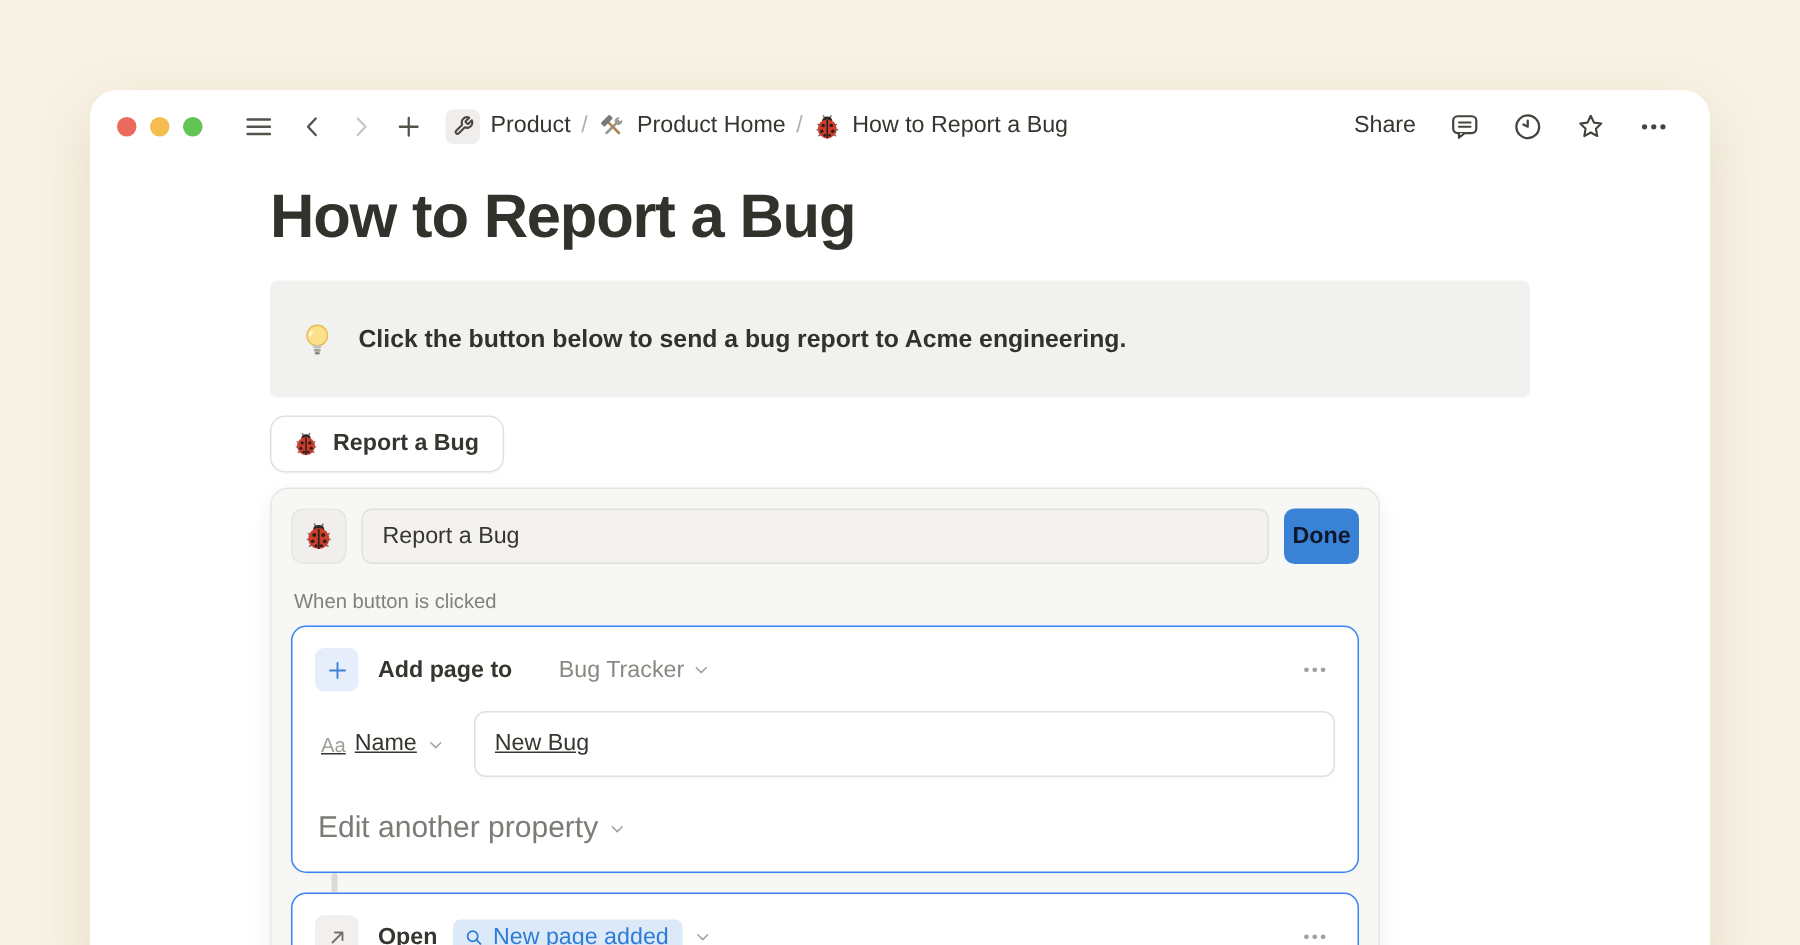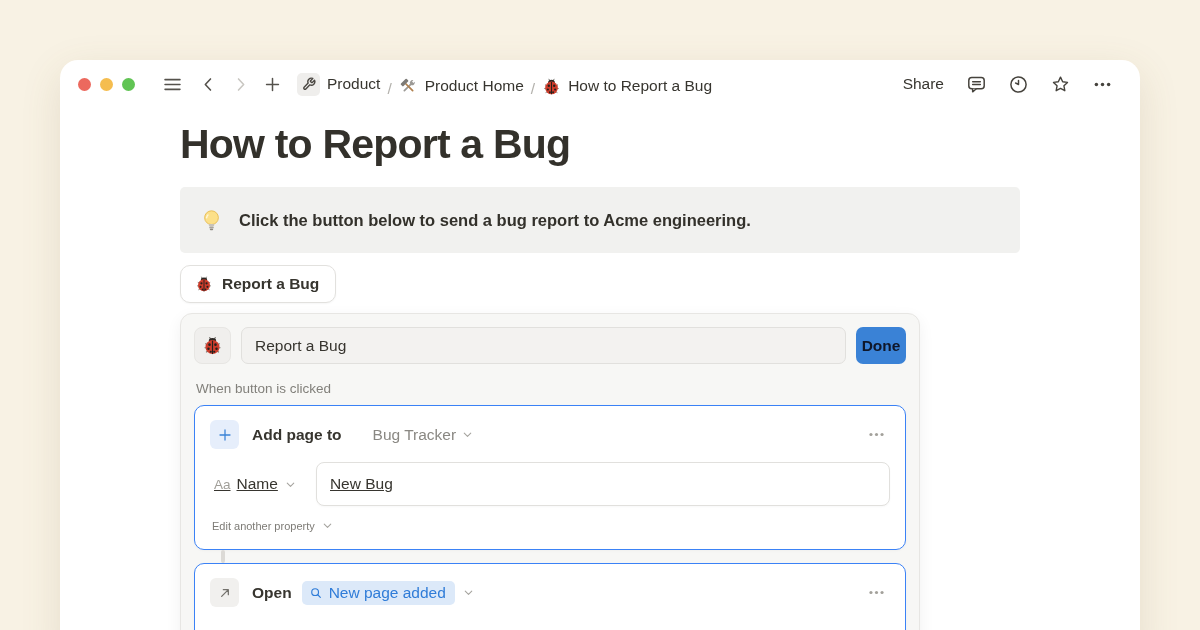--- a/index.html
+++ b/index.html
@@ -31,42 +31,42 @@
 
   .tb-btn {
     background:none; border:none; padding:0; cursor:pointer;
     display:flex; align-items:center; justify-content:center;
     width:26px; height:26px; color:#55524c;
   }
   .tb-btn.disabled { color:#c9c7c2; }
   .tb-btn svg { width:19px; height:19px; }
   .tb-btn.sm svg { width:21px; height:21px; }
 
-  .breadcrumb { display:flex; align-items:flex-end; margin-left:8px; font-size:15.5px; color:#37352f; }
+  .breadcrumb { display:flex; align-items:center; margin-left:8px; font-size:15.5px; color:#37352f; }
   .crumb { display:flex; align-items:center; gap:7px; cursor:pointer; background:none; border:none; font:inherit; color:inherit; padding:2px 4px; border-radius:4px; }
   .crumb-sep { color:#b3b1ac; margin:0 3px; }
   .page-icon-box {
     width:23px; height:23px; background:#efeeec; border-radius:5px;
     display:flex; align-items:center; justify-content:center;
   }
   .page-icon-box svg { width:14px; height:14px; }
   .emoji-svg { width:19px; height:19px; display:inline-block; }
 
   .titlebar-right { margin-left:auto; display:flex; align-items:center; gap:10px; }
   .share-btn { background:none; border:none; font:inherit; font-size:15.5px; color:#37352f; cursor:pointer; padding:3px 6px; border-radius:4px; }
   .tb-icon { background:none; border:none; cursor:pointer; width:32px; height:30px; display:flex; align-items:center; justify-content:center; color:#46433d; }
   .tb-icon svg { width:21px; height:21px; }
 
   
   .content { padding:0 120px; }
   .page-title {
     margin-top:13px; font-size:41px; font-weight:700; letter-spacing:-0.8px; color:#33312b;
   }
   .callout {
-    margin-top:19px; height:66px; background:#f1f1ef; border-radius:5px;
+    margin-top:19px; height:78px; background:#f1f1ef; border-radius:5px;
     display:flex; align-items:center; gap:15px; padding:0 19px;
   }
   .callout .emoji-svg { width:25px; height:25px; }
   .callout-text { font-size:16.5px; font-weight:700; color:#33312b; }
 
   .bug-button {
     margin-top:12px; height:38px; display:inline-flex; align-items:center; gap:9px;
     background:#fff; border:1px solid #e2e1de; border-radius:10px;
     box-shadow:0 1px 2px rgba(15,15,15,.04); padding:0 16px 0 14px;
     font:inherit; font-size:15.5px; font-weight:700; color:#37352f; cursor:pointer;
@@ -117,21 +117,21 @@
 
   .prop-row { margin-top:13px; display:flex; align-items:center;text-decoration:underline; }
   .prop-btn { display:flex; align-items:center; gap:6px; background:none; border:none; font:inherit; cursor:pointer; padding:2px; margin-left:2px; }
   .aa-glyph { font-size:13.5px; color:#a09e98; }
   .prop-name { font-size:15.5px; color:#37352f;text-align:right; }
   .prop-input {
     flex:1; margin-left:17px; height:44px; background:#fff; border:1px solid #e1e0dd; border-radius:8px;
     padding:0 13px; font:inherit; font-size:15.5px; color:#37352f; outline:none;
     box-shadow:0 1px 2px rgba(15,15,15,.03);
   }
-  .edit-another { margin:13px 0 2px 2px; display:flex; align-items:center; gap:6px; background:none; border:none; font:inherit; font-size:11px; color:#7d7b76; cursor:pointer;justify-content:center; }
+  .edit-another { margin:23px 0 2px 2px; display:flex; align-items:center; gap:6px; background:none; border:none; font:inherit; font-size:20px; color:#7d7b76; cursor:pointer;justify-content:center; }
 
   .connector { width:4px; height:13px; background:#dcdad6; border-radius:2px; margin-left:27px; }
 
   .card2 { height:80px; }
   .pill {
     display:flex; align-items:center; gap:6px; margin-left:10px;
     background:#dce9f9; border:none; border-radius:5px; padding:3px 9px 3px 7px;
     font:inherit; font-size:15.5px; font-weight:500; color:#2f7cd8; cursor:pointer;
   }
   .pill svg { width:14px; height:14px; }

